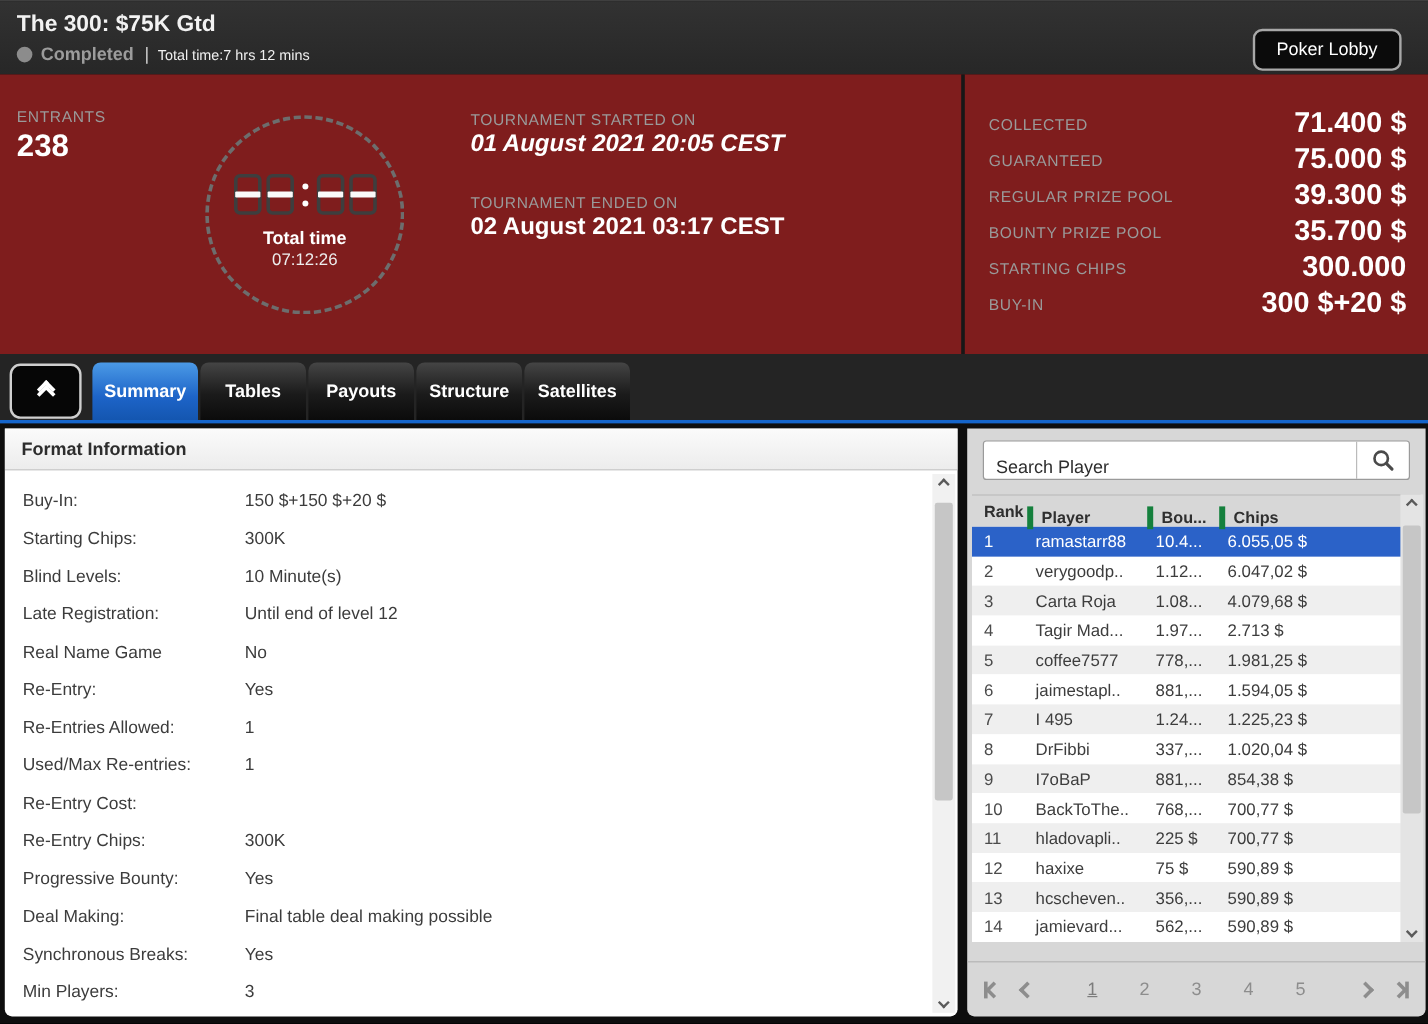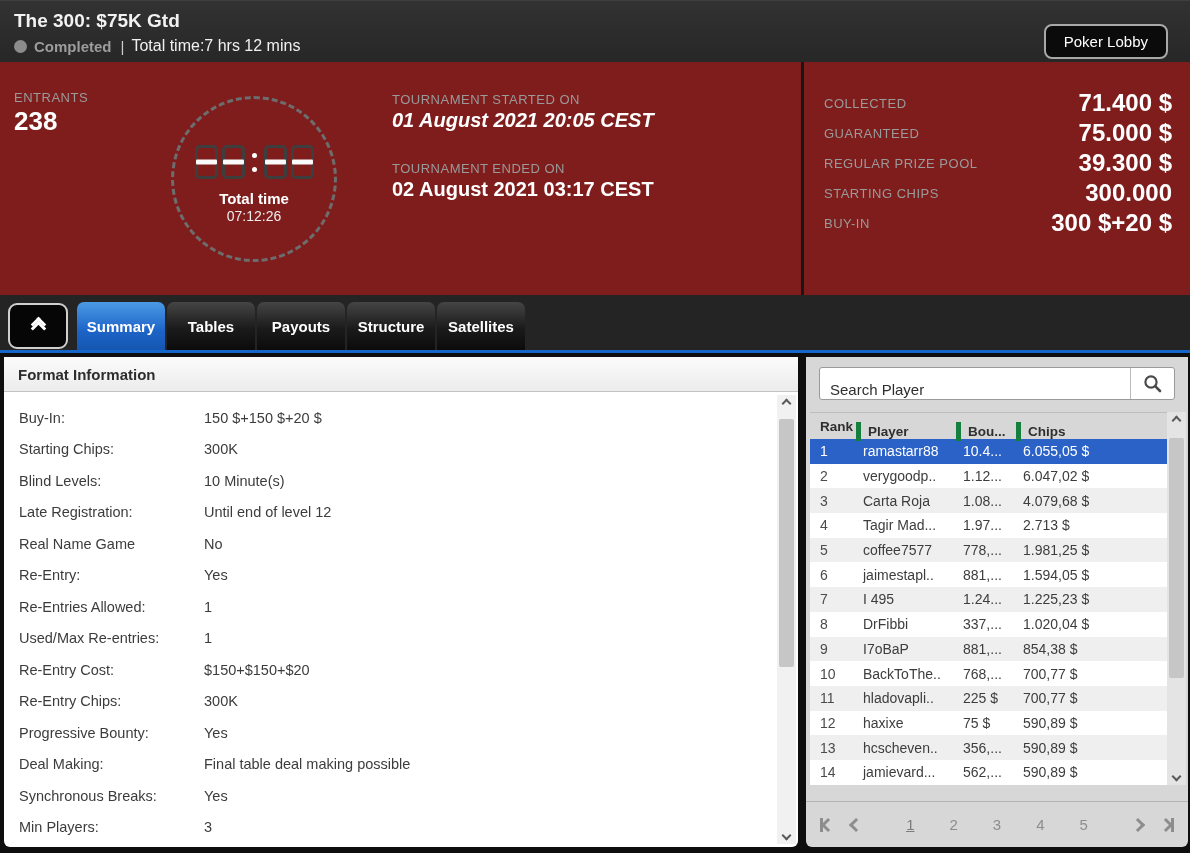--- a/index.html
+++ b/index.html
@@ -7,21 +7,21 @@
   .app{position:relative;width:1190px;height:853px;background:#101010;overflow:hidden;}
 
   
   .titlebar{position:absolute;left:0;top:0;width:1190px;height:62px;
     background:linear-gradient(#323232,#272727);border-top:1px solid #3f3f3f;}
   .tl-title{position:absolute;left:14px;top:9px;font-size:19px;font-weight:bold;color:#f2f2f2;}
   .status-row{position:absolute;left:14px;top:36px;display:flex;align-items:center;gap:7px;}
   .status-dot{width:13px;height:13px;border-radius:50%;background:#8c8c8c;}
   .status-txt{font-size:15px;font-weight:bold;color:#9c9c9c;}
   .status-sep{font-size:15px;color:#cfcfcf;margin-left:2px;}
-  .status-time{font-size:16px;color:#f0f0f0;}
+  .status-time{font-size:12px;color:#f0f0f0;}
   .lobby-btn{position:absolute;right:22px;top:23px;height:35px;padding:0 18px;
     background:#0b0b0b;border:2px solid #a8a8a8;border-radius:8px;color:#fff;
     font-size:15px;cursor:pointer;}
 
   
   .info{position:absolute;left:0;top:62px;width:1190px;height:233px;background:#7f1d1d;}
   .lbl{color:#9a9a9a;font-size:13px;letter-spacing:.5px;}
   .entrants-lbl{position:absolute;left:14px;top:28px;}
   .entrants-val{position:absolute;left:14px;top:44px;font-size:26px;font-weight:bold;color:#fff;}
 
@@ -175,20 +175,24 @@
       </div>
       <div class="stat-row">
         <span class="lbl">GUARANTEED</span>
         <span class="stat-val">75.000 $</span>
       </div>
       <div class="stat-row">
         <span class="lbl">REGULAR PRIZE POOL</span>
         <span class="stat-val">39.300 $</span>
       </div>
       <div class="stat-row">
+        <span class="lbl">BOUNTY PRIZE POOL</span>
+        <span class="stat-val">35.700 $</span>
+      </div>
+      <div class="stat-row">
         <span class="lbl">STARTING CHIPS</span>
         <span class="stat-val">300.000</span>
       </div>
       <div class="stat-row">
         <span class="lbl">BUY-IN</span>
         <span class="stat-val">300 $+20 $</span>
       </div>
     </div>
   </div>
 
@@ -239,21 +243,20 @@
         <div class="fmt-row">
             <span class="fmt-label">Re-Entries Allowed:</span>
             <span class="fmt-value">1</span>
           </div>
         <div class="fmt-row">
             <span class="fmt-label">Used/Max Re-entries:</span>
             <span class="fmt-value">1</span>
           </div>
         <div class="fmt-row">
             <span class="fmt-label">Re-Entry Cost:</span>
-            <span class="fmt-value">$150+$150+$20</span>
           </div>
         <div class="fmt-row">
             <span class="fmt-label">Re-Entry Chips:</span>
             <span class="fmt-value">300K</span>
           </div>
         <div class="fmt-row">
             <span class="fmt-label">Progressive Bounty:</span>
             <span class="fmt-value">Yes</span>
           </div>
         <div class="fmt-row">

